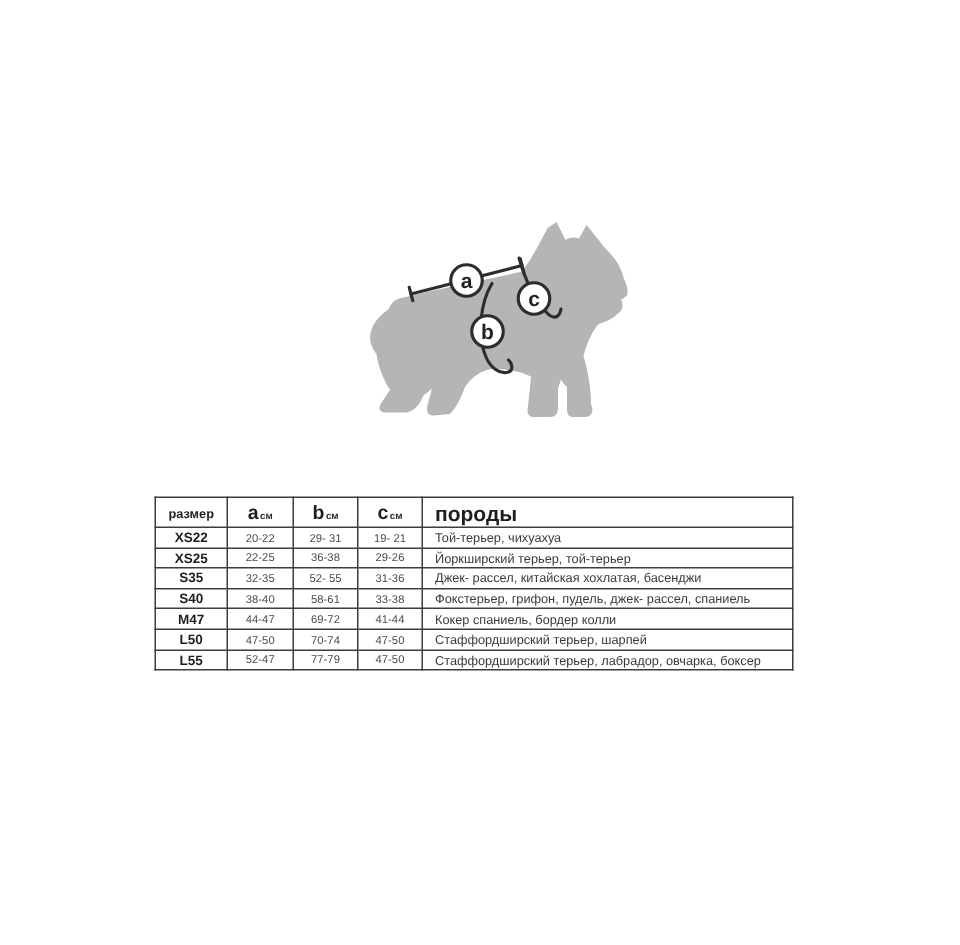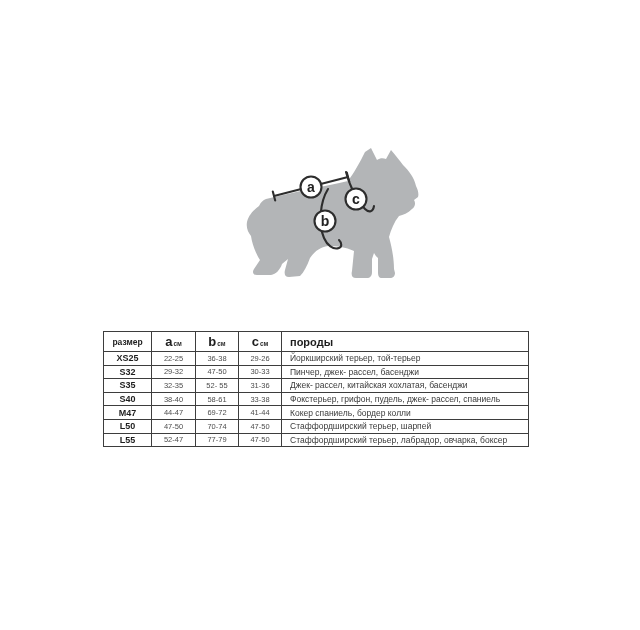--- a/index.html
+++ b/index.html
@@ -57,21 +57,21 @@
     font-size: 13px;
     font-weight: bold;
     letter-spacing: 0;
   }
   .size-table th.col-letter-h .unit {
     font-size: 6.5px;
     color: #2c2c2c;
     margin-left: 1px;
   }
   .size-table th.col-breeds-h {
-    font-size: 11px;
+    font-size: 14px;
     font-weight: bold;
     color: #1e1e1e;
     text-align: left;
     padding-left: 8px;
   }
   .size-table td.cell-size {
     font-size: 9px;
     font-weight: bold;
     color: #1e1e1e;
   }
@@ -173,34 +173,34 @@
       <tr>
         <th class="col-size-h">размер</th>
         <th class="col-letter-h"><span class="letter">a</span><span class="unit">см</span></th>
         <th class="col-letter-h"><span class="letter">b</span><span class="unit">см</span></th>
         <th class="col-letter-h"><span class="letter">c</span><span class="unit">см</span></th>
         <th class="col-breeds-h">породы</th>
       </tr>
     </thead>
     <tbody>
         <tr>
+          <td class="cell-size">XS22</td>
+          <td class="cell-num">20-22</td>
+          <td class="cell-num">29- 31</td>
+          <td class="cell-num">19- 21</td>
+          <td class="cell-breeds">Той-терьер, чихуахуа</td>
+        </tr>
+        <tr>
           <td class="cell-size">XS25</td>
           <td class="cell-num">22-25</td>
           <td class="cell-num">36-38</td>
           <td class="cell-num">29-26</td>
           <td class="cell-breeds">Йоркширский терьер, той-терьер</td>
         </tr>
         <tr>
-          <td class="cell-size">S32</td>
-          <td class="cell-num">29-32</td>
-          <td class="cell-num">47-50</td>
-          <td class="cell-num">30-33</td>
-          <td class="cell-breeds">Пинчер, джек- рассел, басенджи</td>
-        </tr>
-        <tr>
           <td class="cell-size">S35</td>
           <td class="cell-num">32-35</td>
           <td class="cell-num">52- 55</td>
           <td class="cell-num">31-36</td>
           <td class="cell-breeds">Джек- рассел, китайская хохлатая, басенджи</td>
         </tr>
         <tr>
           <td class="cell-size">S40</td>
           <td class="cell-num">38-40</td>
           <td class="cell-num">58-61</td>

